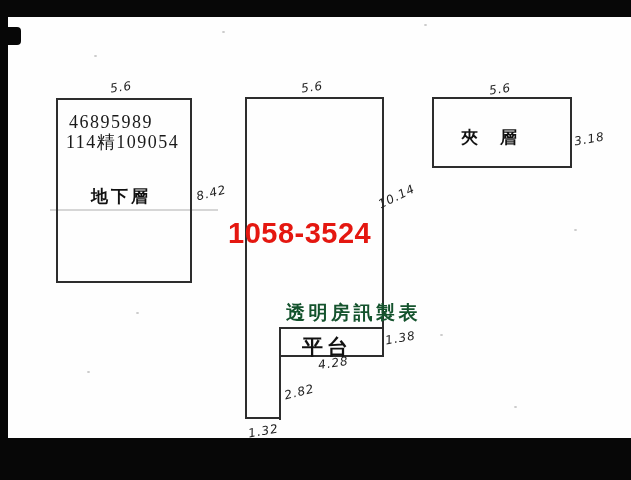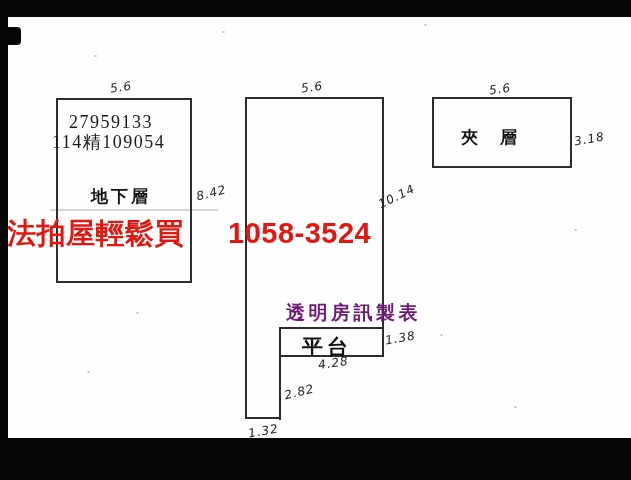--- a/index.html
+++ b/index.html
@@ -23,21 +23,21 @@
   .cjkbold {
     font-family:"Liberation Sans", sans-serif;
     font-weight:bold; font-size:17px; letter-spacing:3px; color:#111;text-align:right;
   }
   .serifnum {
     font-family:"Liberation Serif", serif;
     font-size:18px; letter-spacing:1.5px; color:#191919;
   }
   .credit {
     font-family:"Liberation Serif", serif;
-    font-size:19px; font-weight:600; letter-spacing:3.5px; color:#701a75;
+    font-size:19px; font-weight:600; letter-spacing:3.5px; color:#14532d;
   }
   .wm {
     position:absolute; top:218px; white-space:nowrap;
     font-family:"Liberation Sans", sans-serif;
     font-weight:bold; font-size:29px; line-height:31px;
     color:#e41710; z-index:5; letter-spacing:0.5px;
   }
   .sp { position:absolute; width:3px; height:2px; background:#c9c9c9; border-radius:50%; }
   .streak { position:absolute; background:#d6d6d6; }
 </style>
@@ -51,22 +51,22 @@
   <div class="sp" style="left:94px;top:55px"></div>
   <div class="sp" style="left:574px;top:229px"></div>
   <div class="sp" style="left:136px;top:312px"></div>
   <div class="sp" style="left:87px;top:371px"></div>
   <div class="sp" style="left:440px;top:334px"></div>
   <div class="sp" style="left:514px;top:406px"></div>
   <div class="streak" style="left:50px;top:209px;width:168px;height:2px"></div>
 
   <div class="rect" style="left:56px;top:98px;width:132px;height:181px"></div>
   <div class="t dim" style="left:110px;top:80px;transform:rotate(-8deg)">5.6</div>
-  <div class="t serifnum" style="left:69px;top:112px">27959133</div>
-  <div class="t serifnum" style="left:52px;top:130px">114精109054</div>
+  <div class="t serifnum" style="left:69px;top:112px">46895989</div>
+  <div class="t serifnum" style="left:66px;top:130px">114精109054</div>
   <div class="t cjkbold" style="left:91px;top:185px">地下層</div>
   <div class="t dim" style="left:196px;top:186px;transform:rotate(-14deg)">8.42</div>
 
   <div class="ln" style="left:245px;top:97px;width:2px;height:322px"></div>
   <div class="ln" style="left:245px;top:97px;width:139px;height:2px"></div>
   <div class="ln" style="left:382px;top:97px;width:2px;height:260px"></div>
   <div class="ln" style="left:279px;top:327px;width:105px;height:2px"></div>
   <div class="ln" style="left:279px;top:327px;width:2px;height:93px"></div>
   <div class="ln" style="left:279px;top:355px;width:105px;height:2px"></div>
   <div class="ln" style="left:245px;top:417px;width:36px;height:2px"></div>
@@ -78,21 +78,20 @@
   <div class="t dim" style="left:385px;top:331px;transform:rotate(-10deg)">1.38</div>
   <div class="t dim" style="left:318px;top:356px;transform:rotate(-8deg)">4.28</div>
   <div class="t dim" style="left:284px;top:385px;transform:rotate(-14deg)">2.82</div>
   <div class="t dim" style="left:248px;top:424px;transform:rotate(-10deg)">1.32</div>
 
   <div class="rect" style="left:432px;top:97px;width:136px;height:67px"></div>
   <div class="t dim" style="left:489px;top:82px;transform:rotate(-8deg)">5.6</div>
   <div class="t cjkbold" style="left:461px;top:126px;letter-spacing:22px">夾層</div>
   <div class="t dim" style="left:574px;top:132px;transform:rotate(-10deg)">3.18</div>
 
-  <span class="wm" style="left:7px">法拍屋輕鬆買</span>
   <span class="wm" style="left:228px">1058-3524</span>
 
   <div class="edge" style="left:0;top:0;width:631px;height:17px;z-index:8"></div>
   <div class="edge" style="left:0;top:17px;width:8px;height:421px;z-index:8"></div>
   <div class="edge" style="left:0;top:27px;width:21px;height:18px;border-radius:0 4px 4px 0;z-index:8"></div>
   <div class="edge" style="left:0;top:438px;width:631px;height:42px;z-index:8"></div>
 
 </div>
 
 </body></html>

